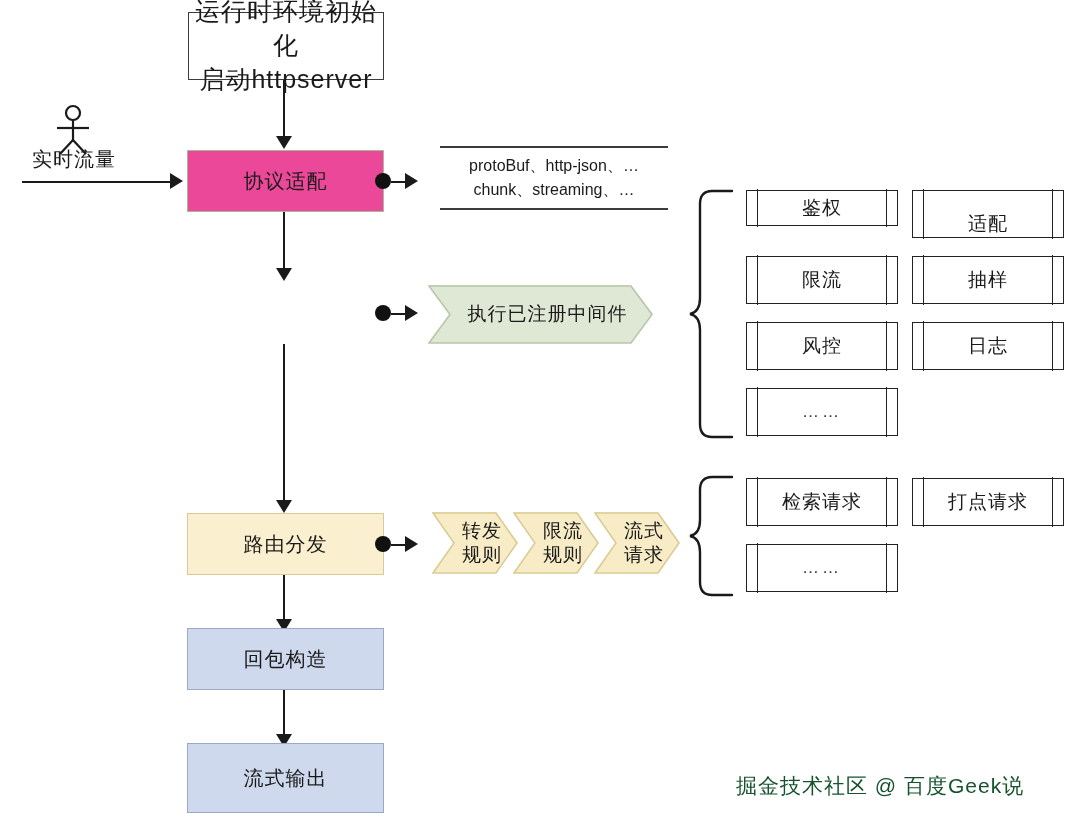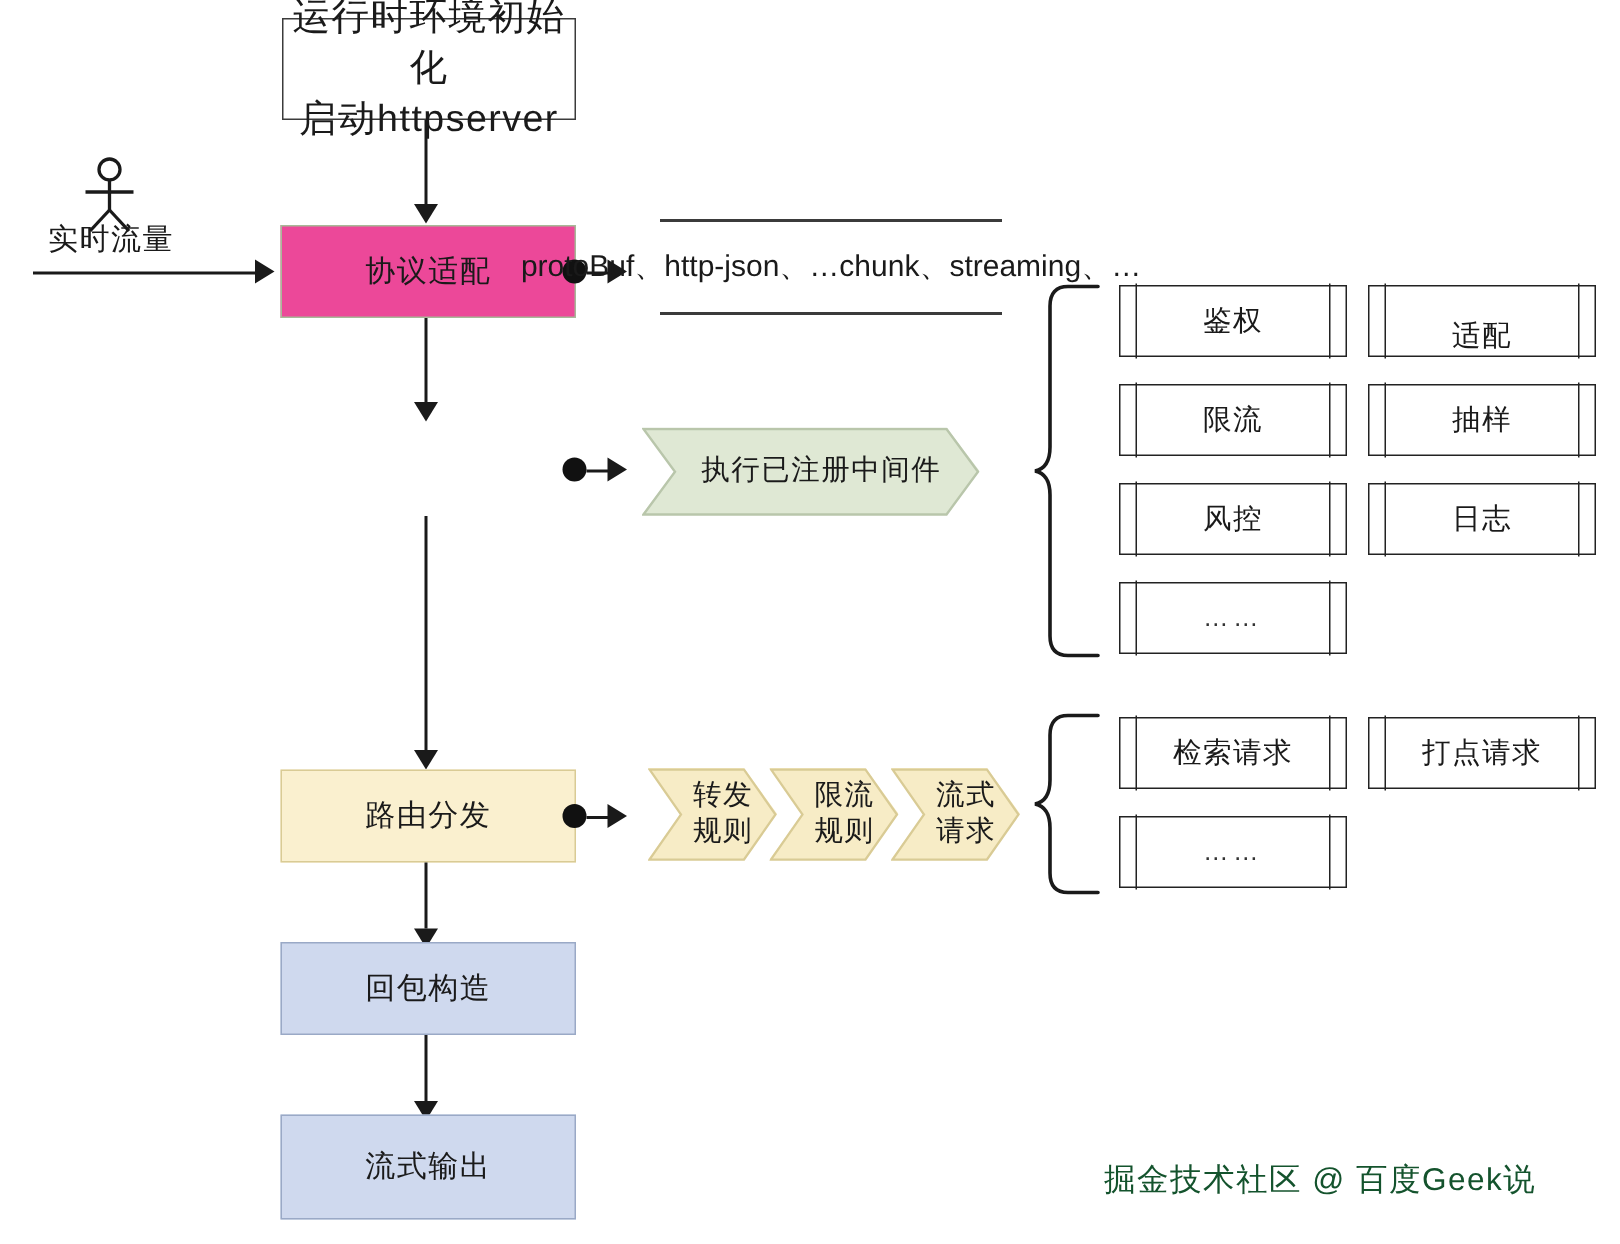--- a/index.html
+++ b/index.html
@@ -24,23 +24,23 @@
   }
   .flowbox.green{background:#ec4899;border-color:#a7b998;}
   .flowbox.yellow{background:#faf0cf;border-color:#d9cb95;}
   .flowbox.blue{background:#cfd9ee;border-color:#9aa9c6;}
   .flowbox.plain{background:#ffffff;border:1.7px solid #3b3b3b;font-size:25px;}
 
   
   .note{
     border-top:2.5px solid #3b3b3b;
     border-bottom:2.5px solid #3b3b3b;
-    font-size:20px;
+    font-size:16px;
     line-height:1.5;
-    flex-direction:row;
+    flex-direction:column;
     background:#fff;
   }
   .note .line{display:block;white-space:nowrap;}
 
   
   .chev{
     font-size:19px;line-height:1.25;letter-spacing:1px;
     clip-path:polygon(0 0, calc(100% - 22px) 0, 100% 50%, calc(100% - 22px) 100%, 0 100%, 22px 50%);
   }
   .chev.green{background:#dfe8d4;}
@@ -142,21 +142,21 @@
     <span class="inner">执行已注册中间件</span>
   </div>
   <svg class="chev-outline" style="left:428px;top:285px;" width="226" height="59" viewBox="0 0 226 59">
     <polygon points="1,1 203,1 224,29.5 203,58 1,58 22,29.5" fill="none" stroke="#b9c6ab" stroke-width="1.6"></polygon>
   </svg>
 
   <svg class="chev-outline" style="left:688px;top:188px;" width="46" height="252" viewBox="0 0 46 252">
     <path d="M44,3 L24,3 Q12,3 12,16 L12,110 Q12,124 2,126 Q12,128 12,142 L12,236 Q12,249 24,249 L44,249" fill="none" stroke="#1a1a1a" stroke-width="2.4" stroke-linecap="round"></path>
   </svg>
 
-  <div class="subbox" style="left:746px;top:190px;width:152px;height:48px;">
+  <div class="subbox" style="left:746px;top:190px;width:152px;height:36px;">
     <span class="txt">鉴权</span>
   </div>
   <div class="subbox" style="left:746px;top:256px;width:152px;height:48px;">
     <span class="txt">限流</span>
   </div>
   <div class="subbox" style="left:746px;top:322px;width:152px;height:48px;">
     <span class="txt">风控</span>
   </div>
   <div class="subbox" style="left:746px;top:388px;width:152px;height:48px;">
     <span class="txt dots">……</span>

